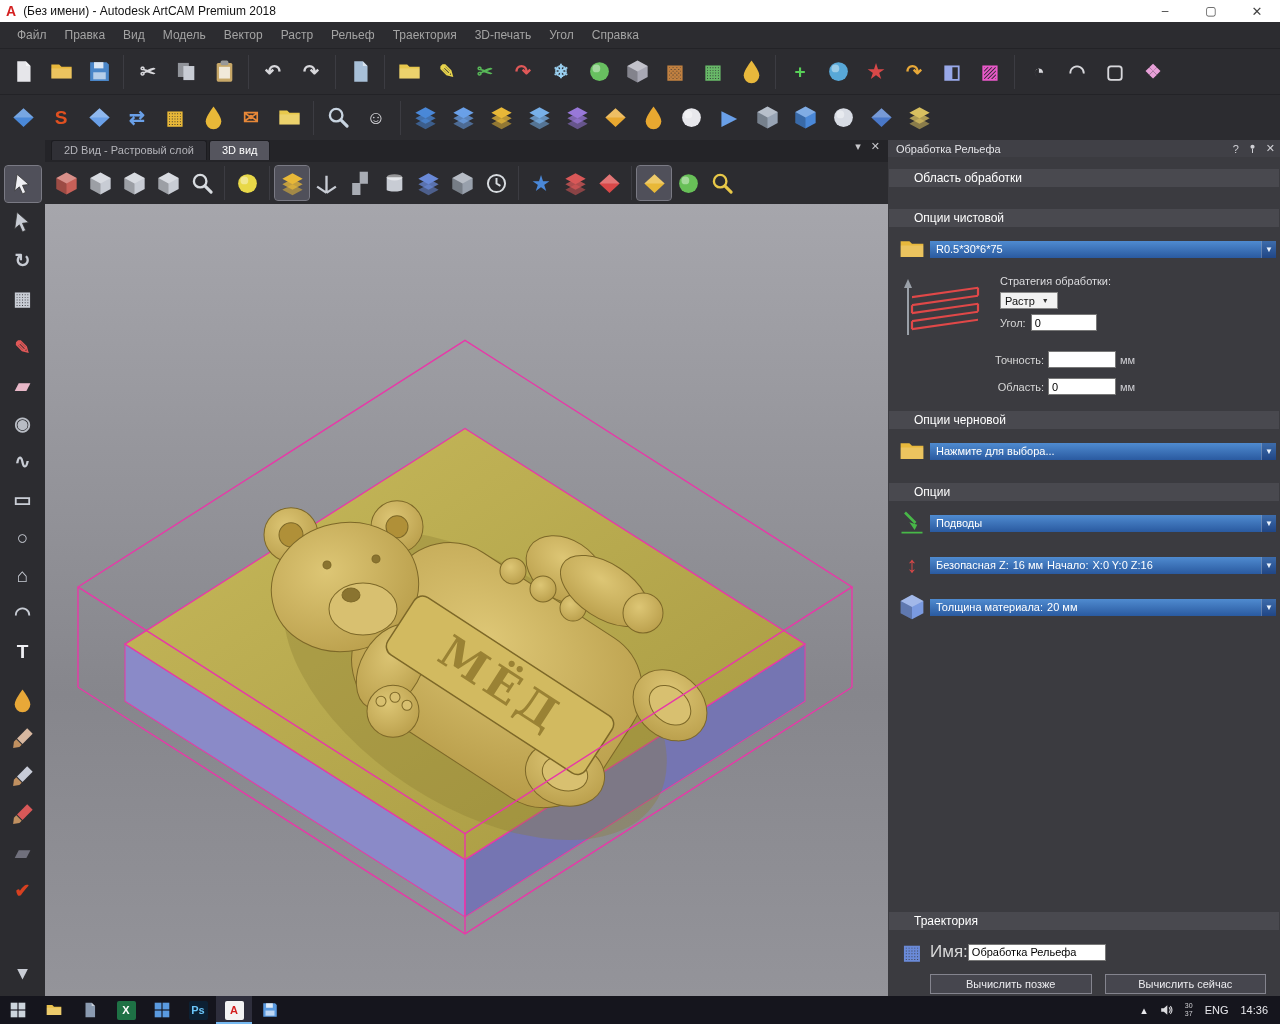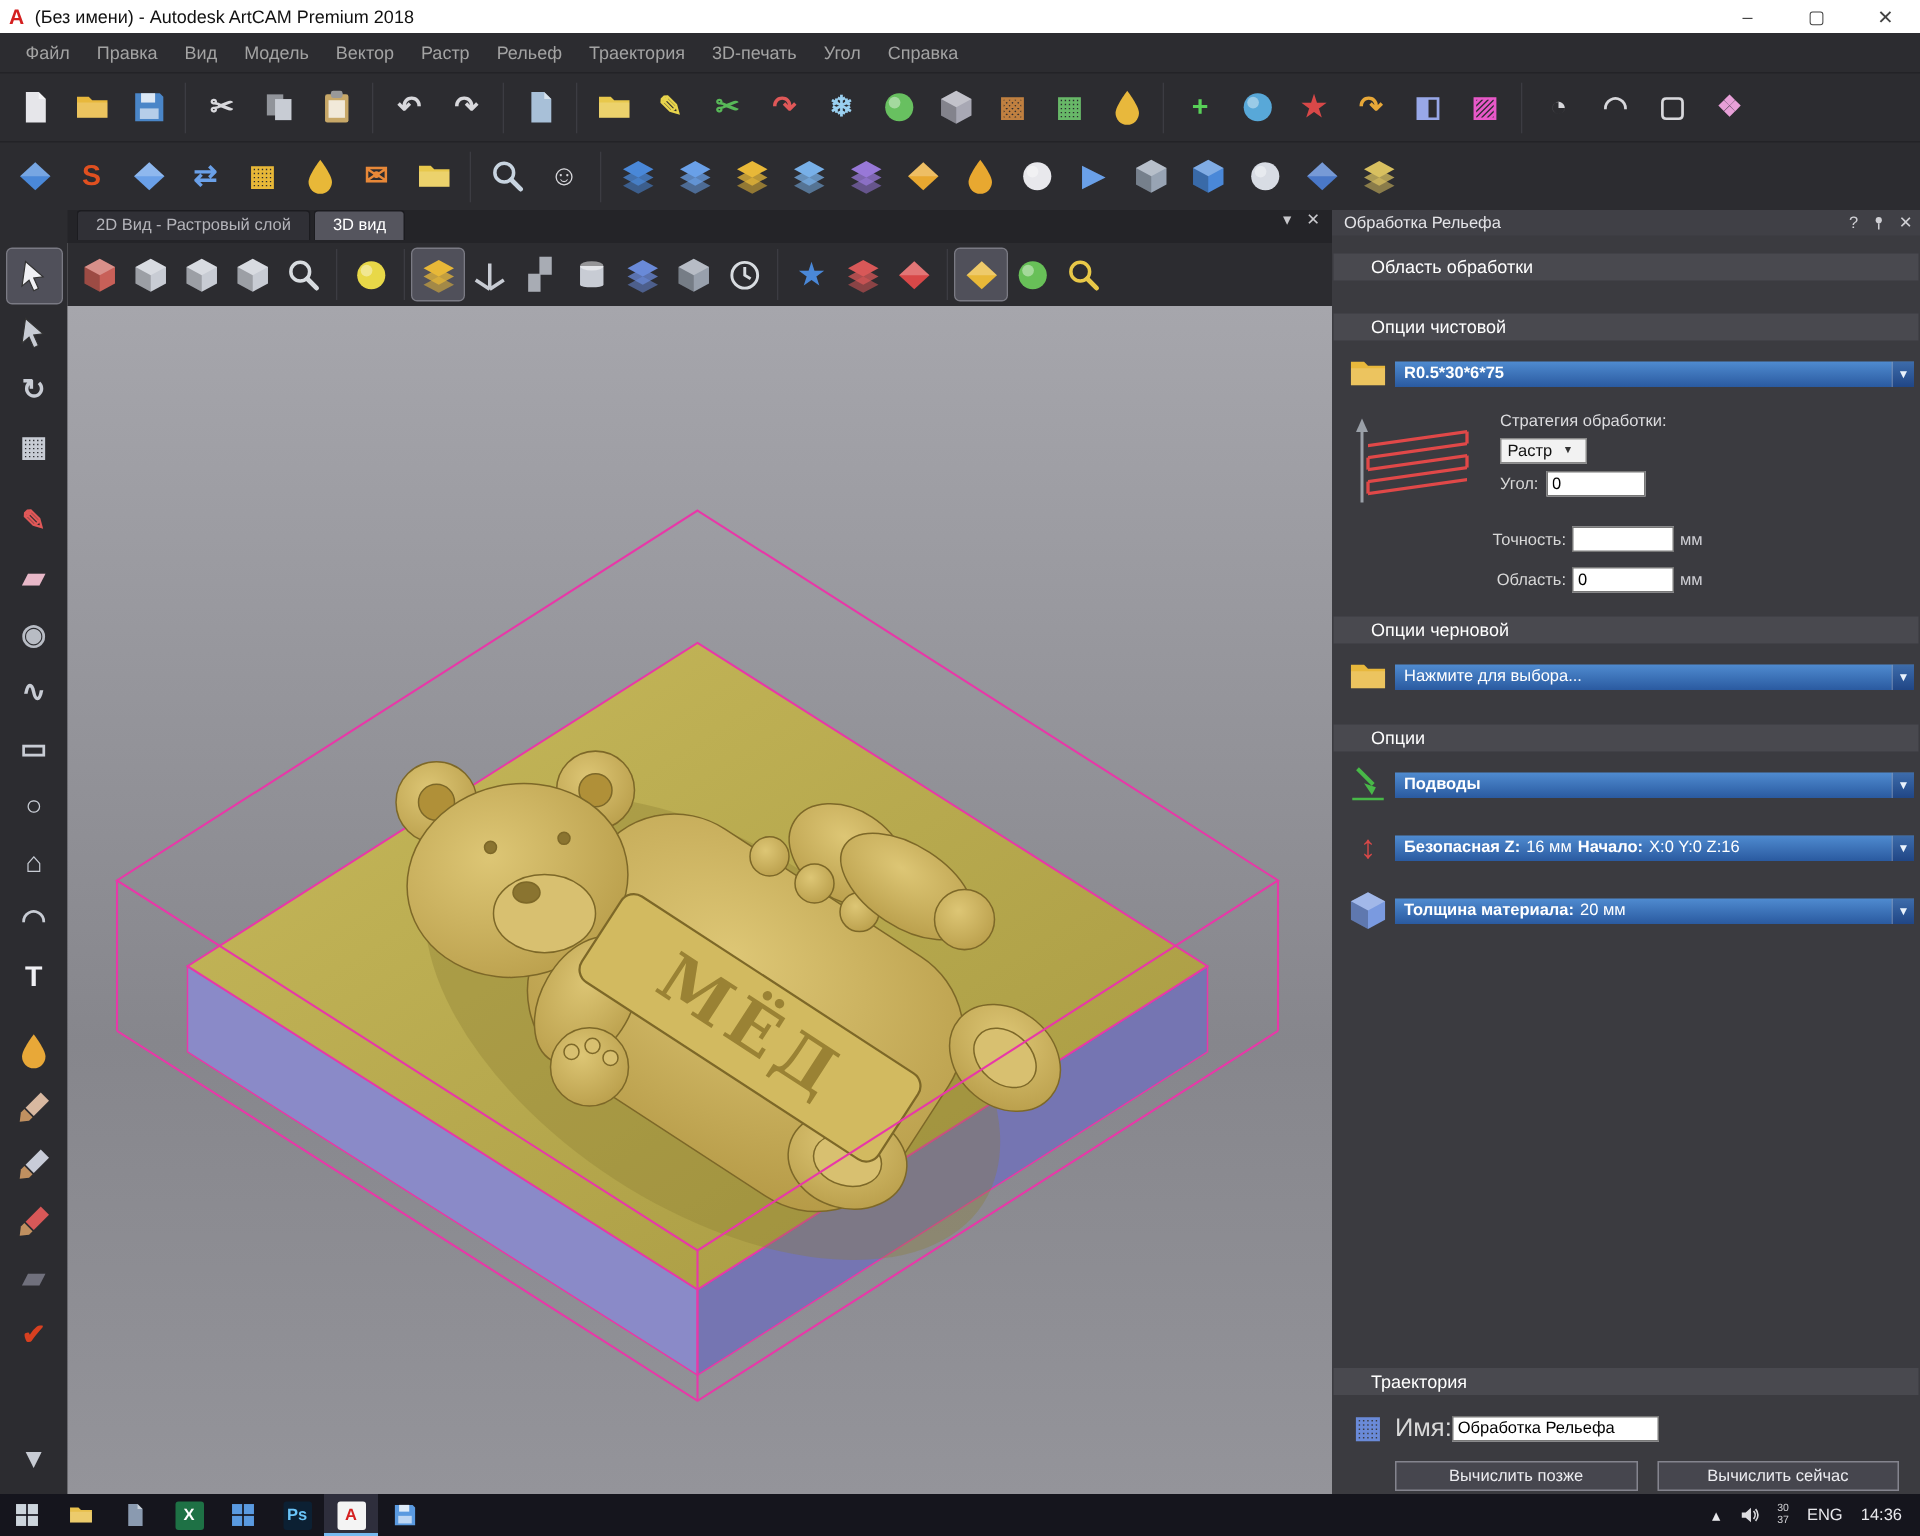--- a/index.html
+++ b/index.html
@@ -62,21 +62,21 @@
   .panel-hicons{margin-left:auto;display:flex;gap:8px;align-items:center;color:#cfcfd4;}
   .ph-svg{width:11px;height:11px;color:#cfcfd4;}
   .section-h{background:#49494f;color:#ffffff;font-size:12px;padding:2px 25px;margin:6px 1px;}
   .prow{display:flex;align-items:center;padding:2px 2px 2px 6px;}
   .picon{width:36px;flex:0 0 36px;display:flex;justify-content:center;align-items:center;}
   .picon .ticon{width:28px;height:28px;}
   .pglyph{font-size:22px;font-weight:bold;line-height:1;}
   .bluebar{flex:1;height:17px;background:linear-gradient(var(--blue-hi),var(--blue-lo));
     display:flex;align-items:center;gap:4px;color:#fff;font-size:11px;padding-left:6px;
     position:relative;margin-right:2px;white-space:nowrap;overflow:hidden;}
-  .bluebar b{font-weight:bold;}
+  .bluebar b{font-weight:normal;}
   .chev{position:absolute;right:0;top:0;bottom:0;width:15px;display:flex;align-items:center;
     justify-content:center;color:#eaf2fc;font-size:8px;background:rgba(0,0,40,.22);
     border-left:1px solid rgba(255,255,255,.25);}
   .field{background:#fff;color:#000;border:1px solid #777;height:17px;font-size:11px;
     padding:0 3px;font-family:inherit;}
   .dd{background:#f2f2f2;color:#111;border:1px solid #888;height:17px;font-size:11px;
     display:inline-flex;align-items:center;padding:0 4px;gap:7px;}
   .dd .arr{font-size:7px;color:#333;}
   .dd-dark{background:#45454b;color:#ececf0;border:1px solid #6d6d74;height:18px;font-size:11px;
     display:inline-flex;align-items:center;padding:0 5px;gap:8px;}

